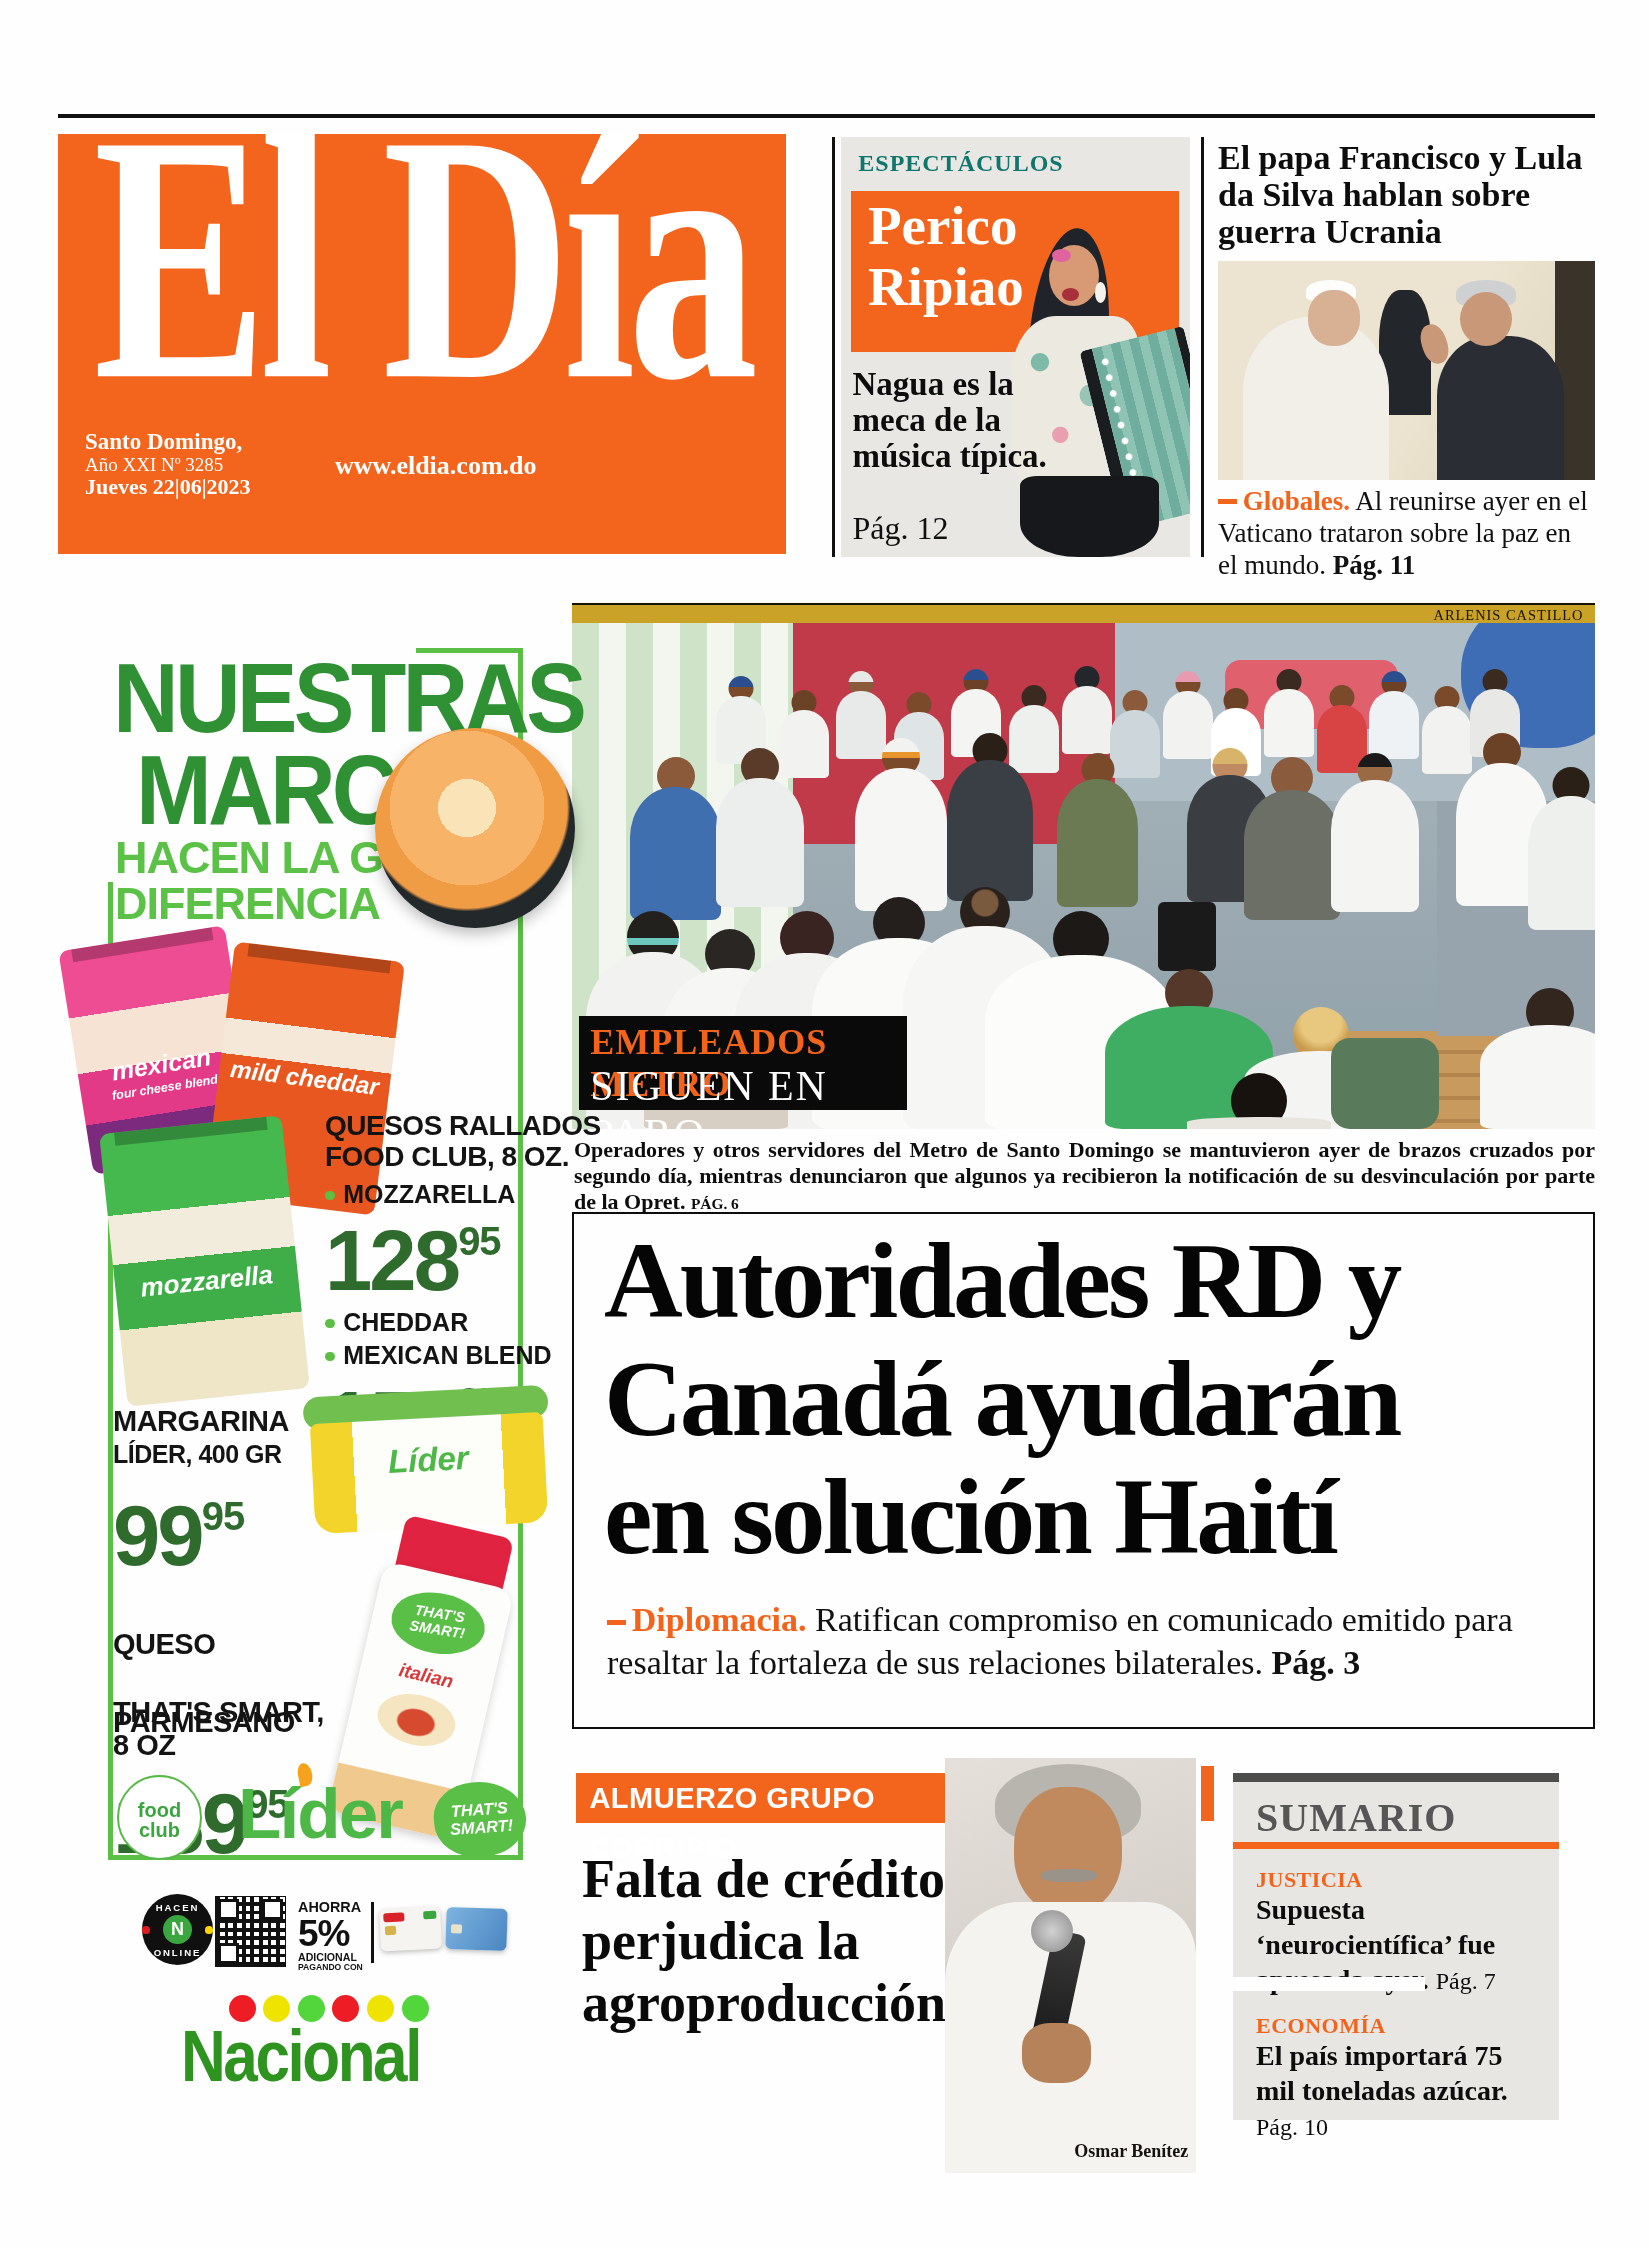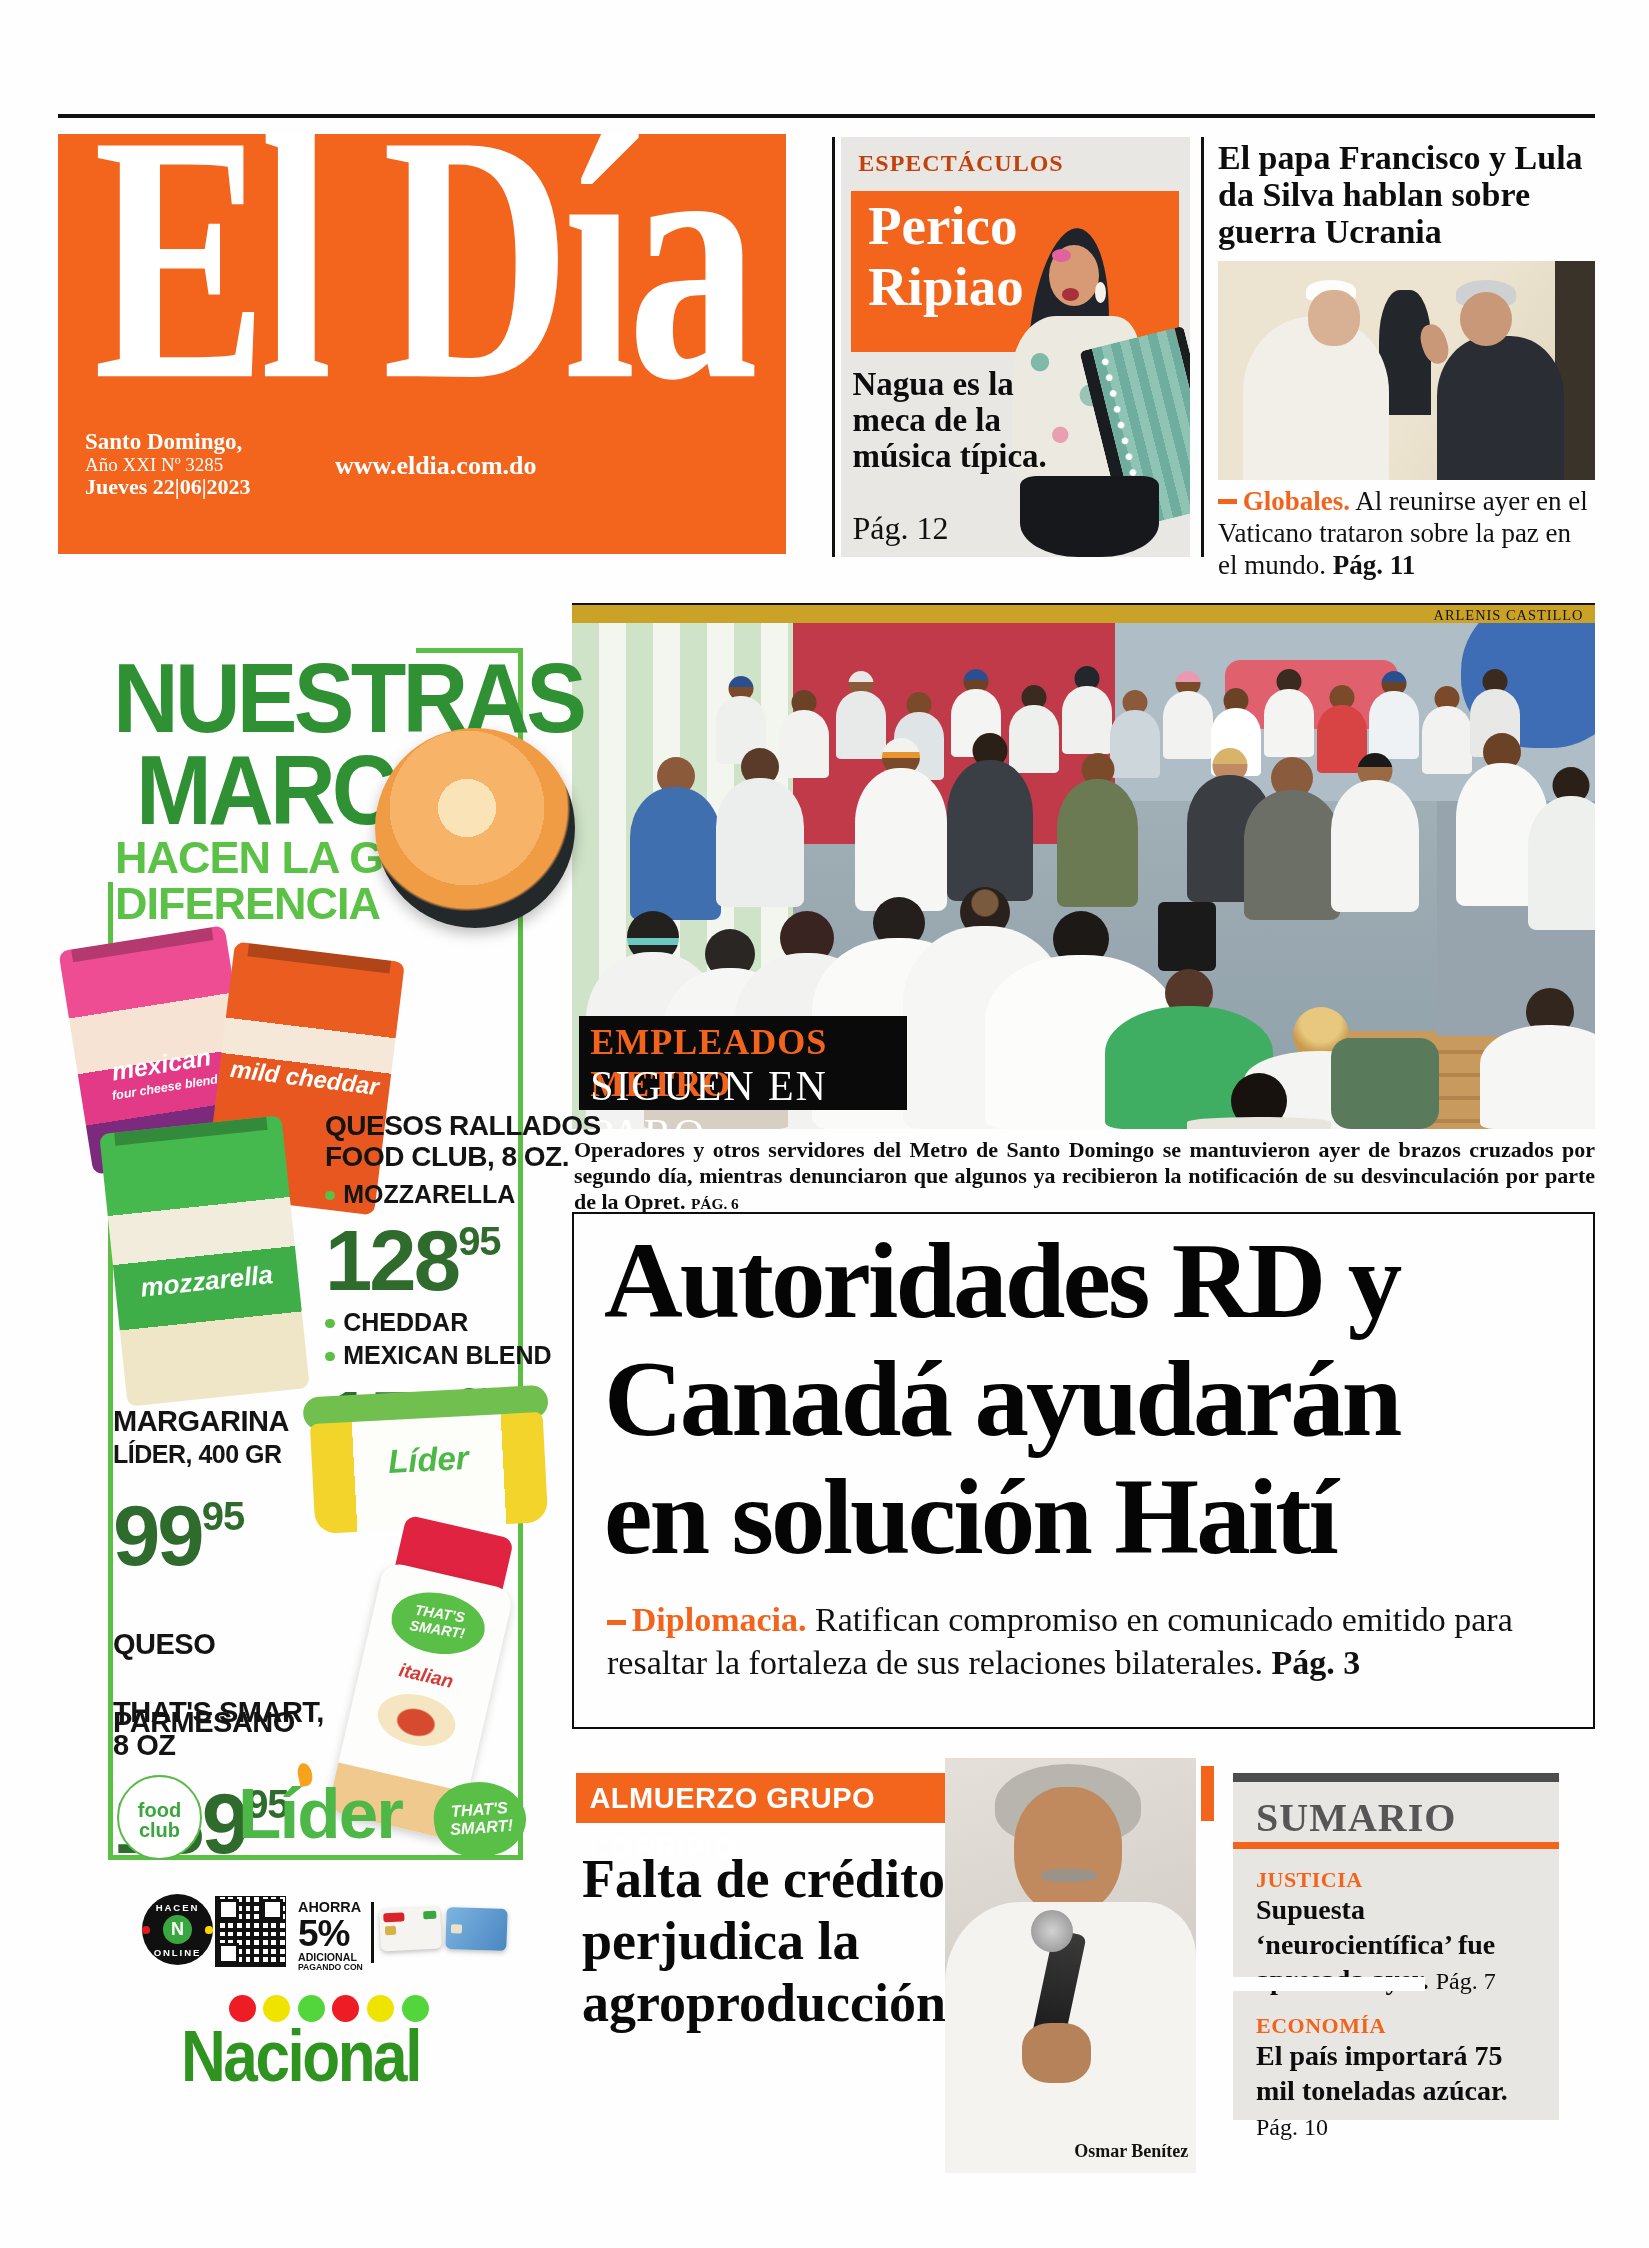--- a/index.html
+++ b/index.html
@@ -15,21 +15,21 @@
   .logo-box{left:58px;top:134px;width:728px;height:420px;background:#f3641c;overflow:hidden;}
   .logo-text{position:absolute;left:0;top:-35px;width:728px;text-align:center;color:#fff;font-weight:bold;
              font-size:261px;letter-spacing:-7.7px;line-height:327px;transform:scaleY(1.35);transform-origin:50% 55%;}
   .mast-info{position:absolute;left:27px;top:296px;color:#fff;line-height:1.08;}
   .mast-info .l1{display:block;font-size:23px;font-weight:bold;}
   .mast-info .l2{display:block;font-size:19px;}
   .mast-info .l3{display:block;font-size:22px;font-weight:bold;}
   .website{position:absolute;left:277px;top:317px;color:#fff;font-weight:bold;font-size:26px;}
   
   .esp{left:841px;top:137px;width:349px;height:420px;background:#e8e7e4;overflow:hidden;}
-  .esp-kicker{position:absolute;left:17.3px;top:13.4px;color:#c2410c;font-weight:bold;font-size:24px;letter-spacing:1px;}
+  .esp-kicker{position:absolute;left:17.3px;top:13.4px;color:#0f766e;font-weight:bold;font-size:24px;letter-spacing:1px;}
   .esp-orange{position:absolute;left:9.6px;top:54px;width:328px;height:161px;background:#f3641c;}
   .esp-title{position:absolute;left:17.3px;top:3.8px;color:#fff;font-weight:bold;font-size:55px;line-height:61px;}
   .esp-deck{position:absolute;left:11.5px;top:229px;width:197px;color:#0d0d0d;font-weight:bold;font-size:33px;line-height:36px;}
   .esp-page{position:absolute;left:11.5px;top:373px;font-size:32px;color:#111;}
   
   .glob-headline{left:1218px;top:139px;width:377px;font-weight:bold;font-size:34px;line-height:37px;color:#0d0d0d;}
   .glob-photo{left:1218px;top:261px;width:377px;height:219px;background:linear-gradient(120deg,#ece4d0 55%,#ddd2ba);overflow:hidden;}
   .glob-deck{left:1218px;top:485px;width:379px;font-size:27px;line-height:32px;color:#111;}
   
   .credit-bar{left:572px;top:603px;width:1023px;height:20px;background:#c9a227;border-top:2.9px solid #171306;

